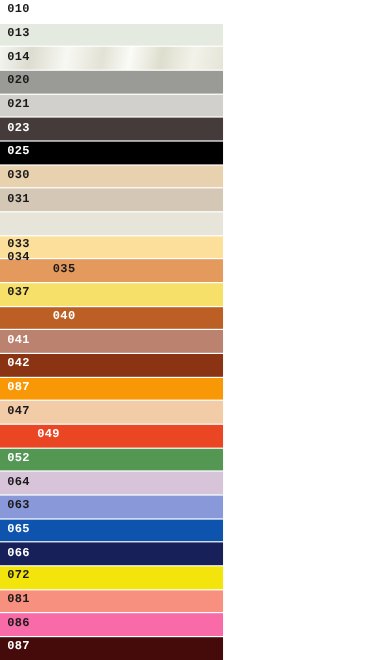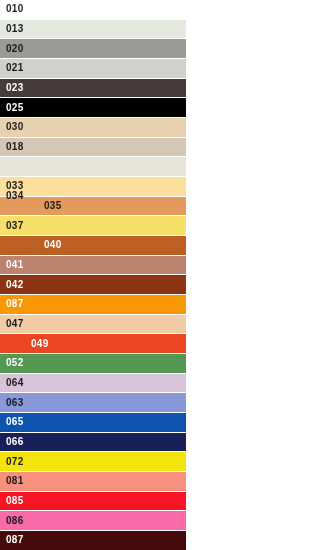--- a/index.html
+++ b/index.html
@@ -34,39 +34,43 @@
   }
   .swatch-label {
     position: relative;
     z-index: 2;
     padding-left: 6px;
     font-size: 10px;
     font-weight: bold;
     letter-spacing: 0.3px;
     line-height: 1;
     white-space: nowrap;
-    font-family: Liberation Sans, sans-serif;
+    font-family: Liberation Mono, monospace;
   }
   .swatch-fill {
     position: absolute;
     inset: 0;
     z-index: 1;
   }
 </style>
 </head>
 <body>
 
 <div id="swatch-chart">
     <div class="swatch-row">
       <div class="swatch-fill" style="background: rgb(255, 255, 255);"></div>
       <span class="swatch-label" style="color: rgb(26, 26, 26);">010</span>
     </div>
     <div class="swatch-row">
       <div class="swatch-fill" style="background: rgb(229, 234, 224);"></div>
       <span class="swatch-label" style="color: rgb(26, 26, 26);">013</span>
+    </div>
+    <div class="swatch-row">
+      <div class="swatch-fill" style="background: linear-gradient(100deg, rgb(244, 245, 239) 0%, rgb(220, 220, 208) 14%, rgb(248, 248, 243) 30%, rgb(226, 226, 214) 46%, rgb(251, 251, 247) 58%, rgb(222, 222, 206) 72%, rgb(242, 242, 234) 86%, rgb(228, 228, 216) 100%);"></div>
+      <span class="swatch-label" style="color: rgb(26, 26, 26);">014</span>
     </div>
     <div class="swatch-row">
       <div class="swatch-fill" style="background: rgb(154, 154, 150);"></div>
       <span class="swatch-label" style="color: rgb(26, 26, 26);">020</span>
     </div>
     <div class="swatch-row">
       <div class="swatch-fill" style="background: rgb(210, 208, 205);"></div>
       <span class="swatch-label" style="color: rgb(26, 26, 26);">021</span>
     </div>
     <div class="swatch-row">
@@ -76,21 +80,21 @@
     <div class="swatch-row">
       <div class="swatch-fill" style="background: rgb(0, 0, 0);"></div>
       <span class="swatch-label" style="color: rgb(255, 255, 255);">025</span>
     </div>
     <div class="swatch-row">
       <div class="swatch-fill" style="background: rgb(232, 209, 174);"></div>
       <span class="swatch-label" style="color: rgb(26, 26, 26);">030</span>
     </div>
     <div class="swatch-row">
       <div class="swatch-fill" style="background: rgb(212, 199, 182);"></div>
-      <span class="swatch-label" style="color: rgb(26, 26, 26);">018</span>
+      <span class="swatch-label" style="color: rgb(26, 26, 26);">031</span>
     </div>
     <div class="swatch-row">
       <div class="swatch-fill" style="background: rgb(231, 229, 218);"></div>
       <span class="swatch-label" style="color: rgb(26, 26, 26); margin-top: 38px;">033</span>
     </div>
     <div class="swatch-row">
       <div class="swatch-fill" style="background: rgb(251, 223, 154);"></div>
       <span class="swatch-label" style="color: rgb(26, 26, 26); margin-top: 20px;">034</span>
     </div>
     <div class="swatch-row">
@@ -147,24 +151,20 @@
     </div>
     <div class="swatch-row">
       <div class="swatch-fill" style="background: rgb(243, 229, 11);"></div>
       <span class="swatch-label" style="color: rgb(26, 26, 26);">072</span>
     </div>
     <div class="swatch-row">
       <div class="swatch-fill" style="background: rgb(248, 144, 127);"></div>
       <span class="swatch-label" style="color: rgb(26, 26, 26);">081</span>
     </div>
     <div class="swatch-row">
-      <div class="swatch-fill" style="background: rgb(248, 20, 36);"></div>
-      <span class="swatch-label" style="color: rgb(255, 255, 255);">085</span>
-    </div>
-    <div class="swatch-row">
       <div class="swatch-fill" style="background: rgb(249, 106, 168);"></div>
       <span class="swatch-label" style="color: rgb(26, 26, 26);">086</span>
     </div>
     <div class="swatch-row">
       <div class="swatch-fill" style="background: rgb(69, 10, 10);"></div>
       <span class="swatch-label" style="color: rgb(255, 255, 255);">087</span>
     </div>
   </div>
 
 </body></html>

